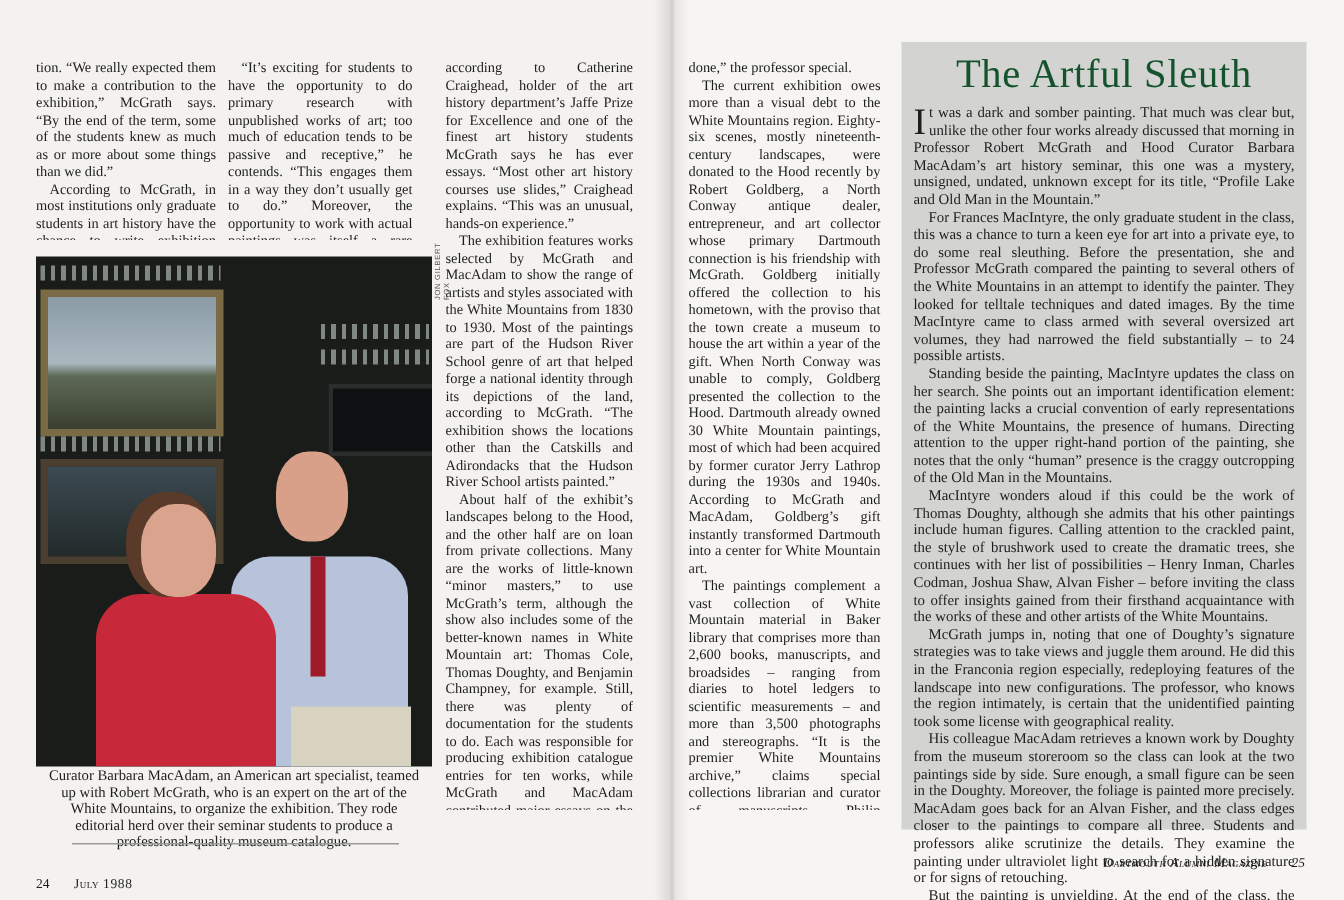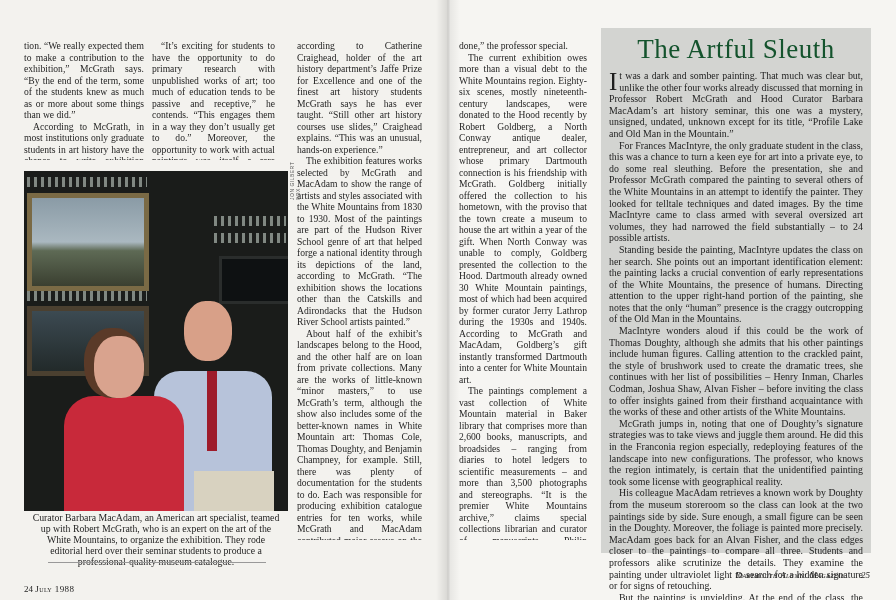--- a/index.html
+++ b/index.html
@@ -51,21 +51,21 @@
     position: absolute; left: 289px; top: 160px; width: 8px; height: 40px;
     font-family: "Liberation Sans", sans-serif; font-size: 5px; color: #555;
     writing-mode: vertical-rl; transform: rotate(180deg); letter-spacing: .5px;
   }
   .caption {
     position: absolute; left: 30px; top: 512px; width: 252px;
     font-size: 9.8px; line-height: 11px; text-align: center;
   }
   .caption-rule { position: absolute; left: 48px; top: 562px; width: 218px; height: 1px; background: #999; }
   .folio-left { position: absolute; left: 24px; top: 584px; font-size: 9px; }
-  .folio-left .num { margin-right: 0; }
+  .folio-left .num { margin-right: 14px; }
   .smallcaps { font-variant: small-caps; letter-spacing: .4px; }
   .folio-right { position: absolute; right: 26px; top: 570px; font-size: 9px; font-style: italic; }
   .folio-right .num { margin-left: 14px; }
 
   .sidebar-box {
     position: absolute; left: 601px; top: 28px; width: 270px; height: 525px;
     background: #d3d4d1;
   }
   .sidebar-title {
     position: absolute; left: 0; top: 6px; width: 100%; text-align: center;
@@ -86,21 +86,21 @@
 
   <div class="page-left">
     <div class="col" id="col1">
       <p class="noindent">tion. “We really expected them to make a contribution to the exhibition,” McGrath says. “By the end of the term, some of the students knew as much as or more about some things than we did.”</p>
       <p>According to McGrath, in most institutions only graduate students in art history have the chance to write exhibition catalogues, and even then the work does not always involve original research. The White Mountains exhibition marks the fourth time that the professor has involved Dartmouth undergraduates in the</p>
     </div>
     <div class="col" id="col2">
       <p>“It’s exciting for students to have the opportunity to do primary research with unpublished works of art; too much of education tends to be passive and receptive,” he contends. “This engages them in a way they don’t usually get to do.” Moreover, the opportunity to work with actual paintings was itself a rare experience,</p>
     </div>
     <div class="col" id="col3">
-      <p class="noindent">according to Catherine Craighead, holder of the art history department’s Jaffe Prize for Excellence and one of the finest art history students McGrath says he has ever taught. “Still other art history courses use slides,” Craighead explains. “This was an unusual, hands-on experience.”</p>
+      <p class="noindent">according to Catherine Craighead, holder of the art history department’s Jaffe Prize for Excellence and one of the finest art history students McGrath says he has ever essays. “Most other art history courses use slides,” Craighead explains. “This was an unusual, hands-on experience.”</p>
       <p>The exhibition features works selected by McGrath and MacAdam to show the range of artists and styles associated with the White Mountains from 1830 to 1930. Most of the paintings are part of the Hudson River School genre of art that helped forge a national identity through its depictions of the land, according to McGrath. “The exhibition shows the locations other than the Catskills and Adirondacks that the Hudson River School artists painted.”</p>
       <p>About half of the exhibit’s landscapes belong to the Hood, and the other half are on loan from private collections. Many are the works of little-known “minor masters,” to use McGrath’s term, although the show also includes some of the better-known names in White Mountain art: Thomas Cole, Thomas Doughty, and Benjamin Champney, for example. Still, there was plenty of documentation for the students to do. Each was responsible for producing exhibition catalogue entries for ten works, while McGrath and MacAdam contributed major essays on the paintings’ historical and cultural background and the history of America’s first art colony, at North Conway, New Hampshire.</p>
 
     </div>
 
     <div class="photo">
       <div class="grill" style="left:3px;top:6px;width:120px;"></div>
       <div class="frame1"></div>
       <div class="grill" style="left:3px;top:120px;width:120px;"></div>
       <div class="frame2"></div>

